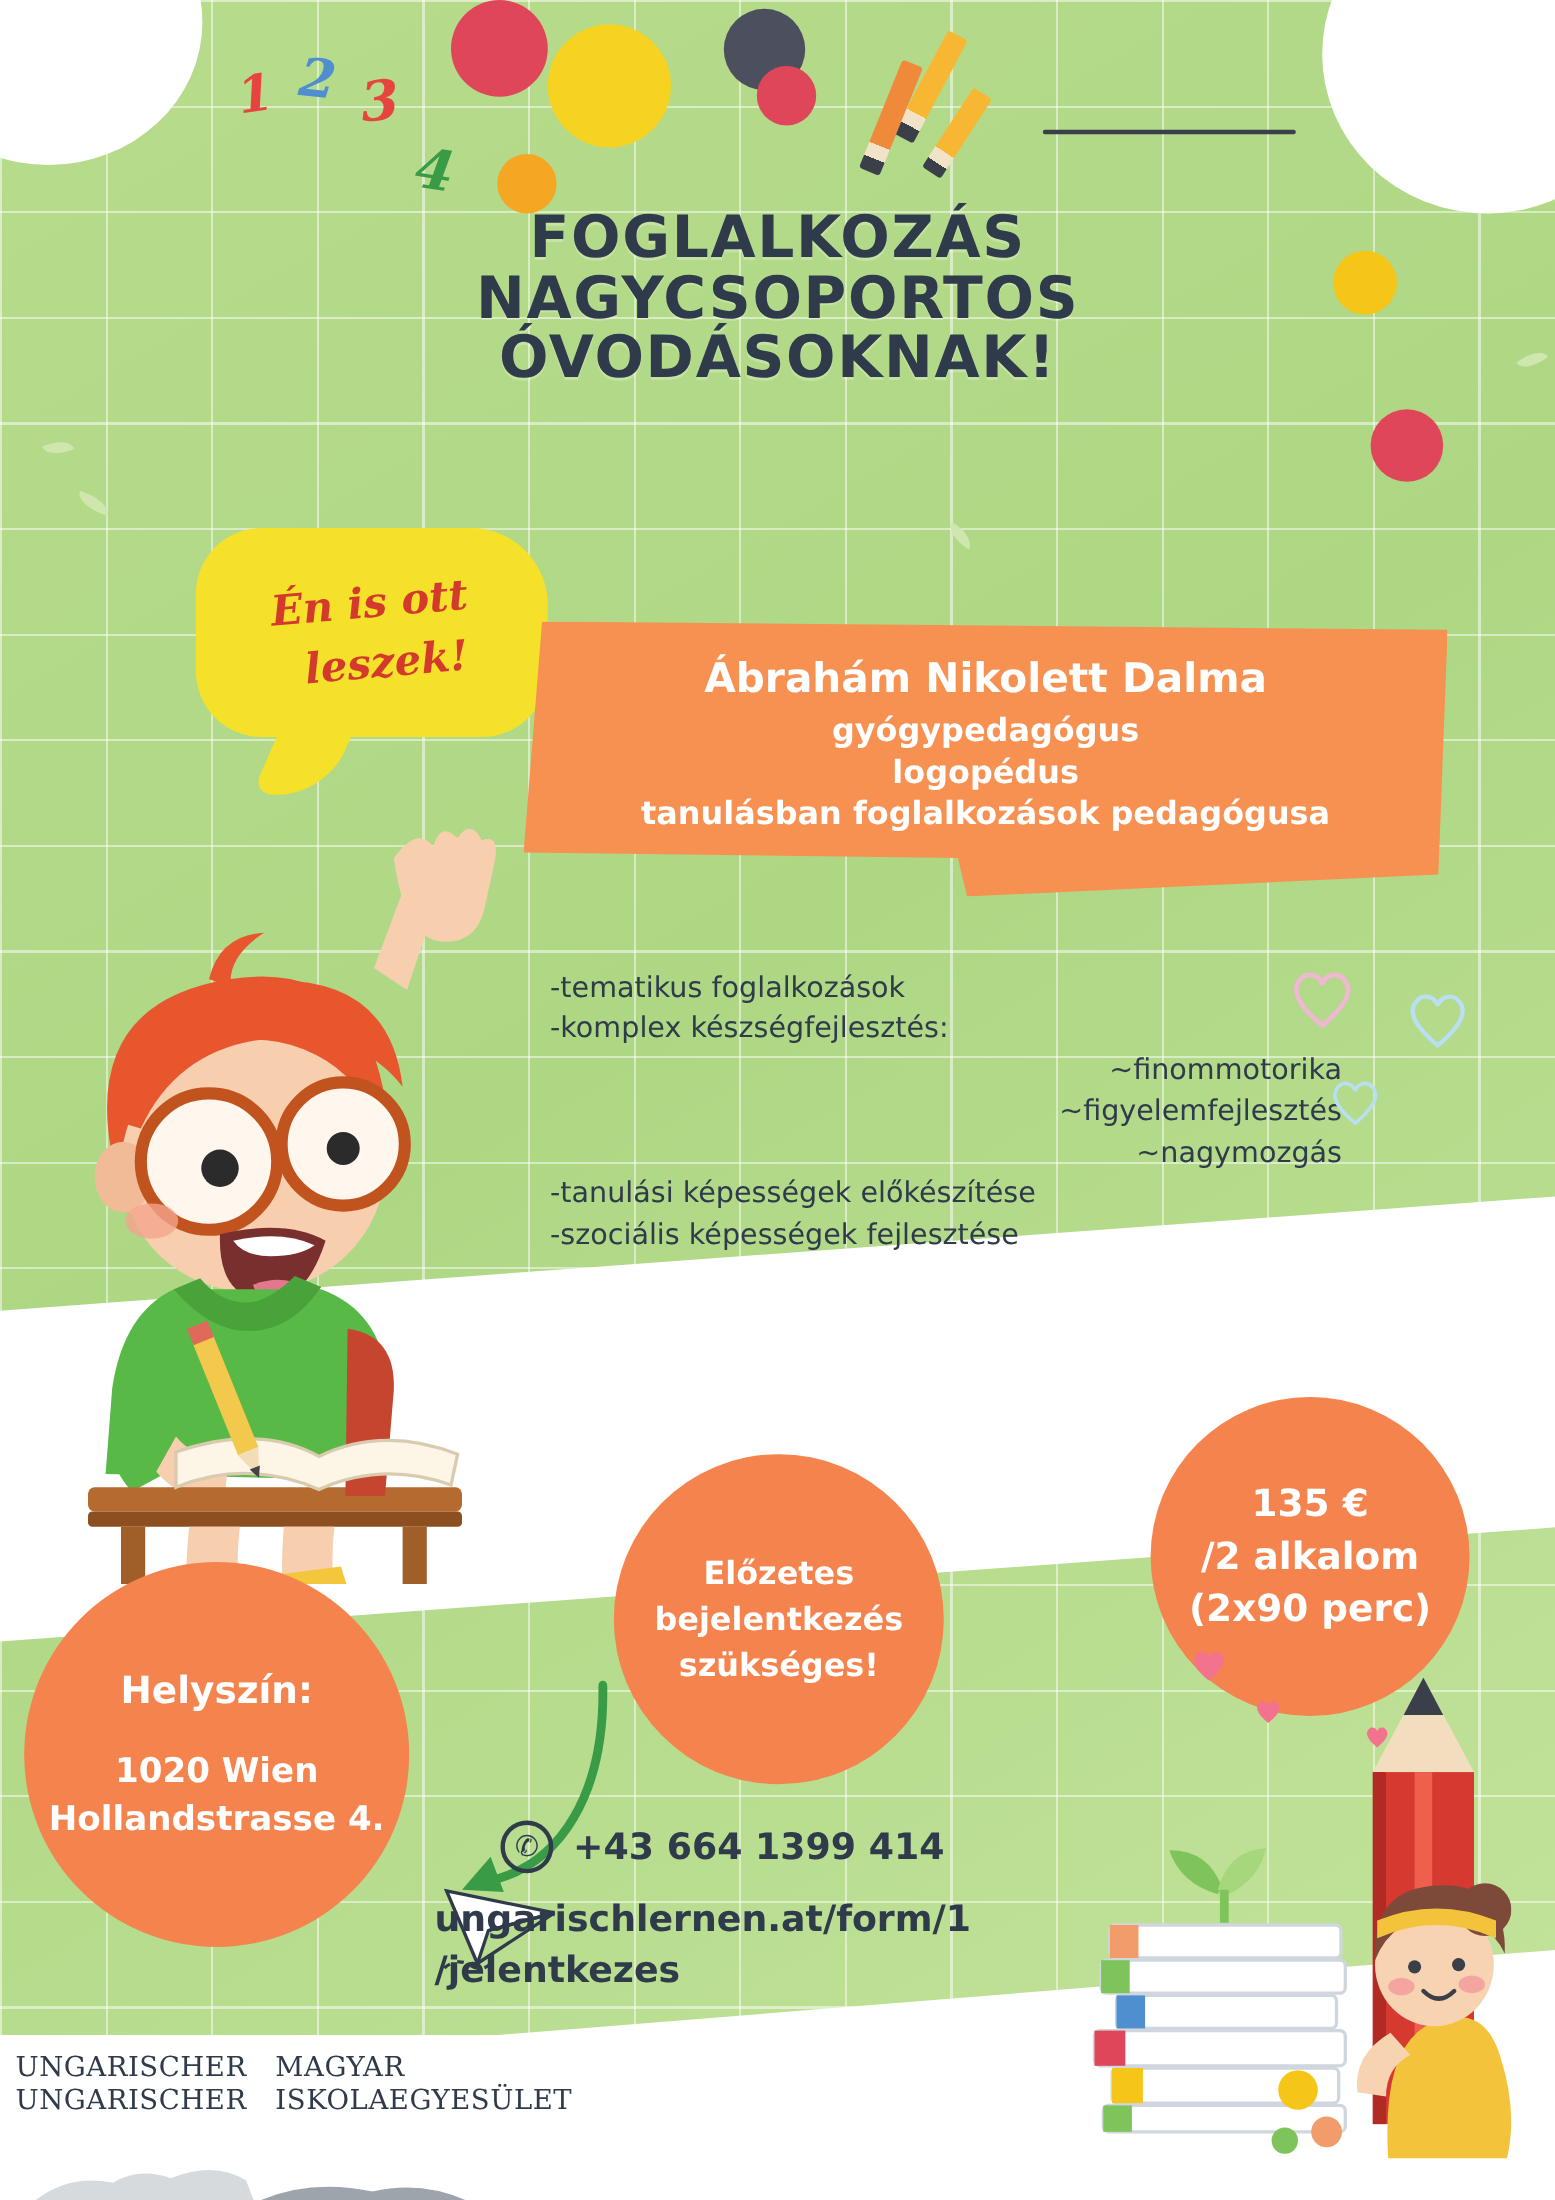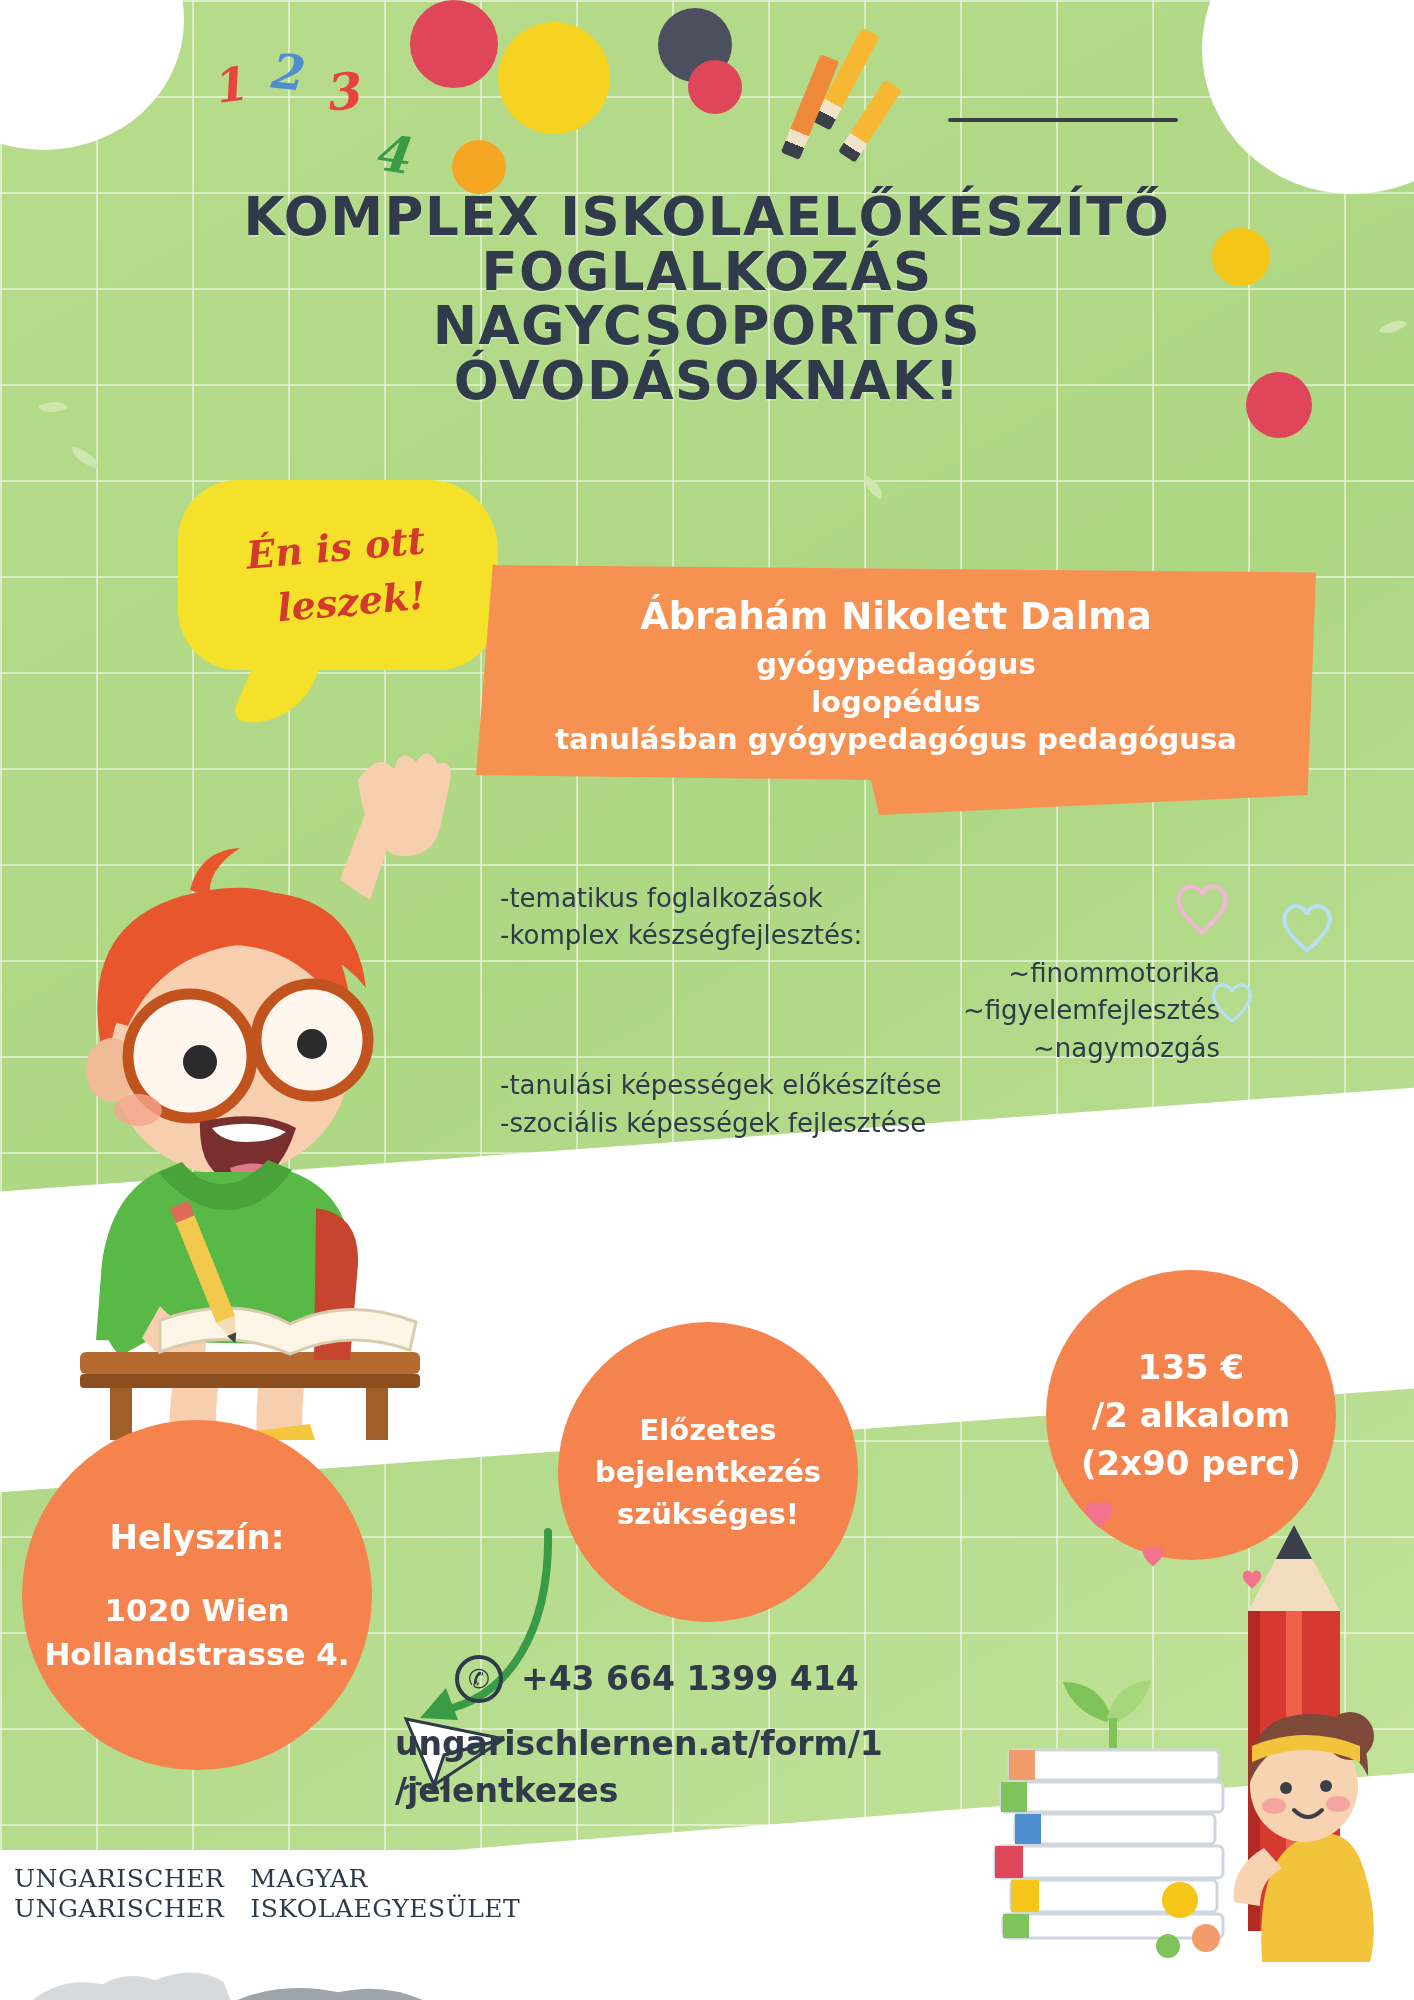--- a/index.html
+++ b/index.html
@@ -258,39 +258,38 @@
   <div style="position:absolute; left:800px; top:54px; width:20px; height:106px; transform:rotate(22deg); background:linear-gradient(to bottom,#ef8a3a 0 76%, #f2e3c8 76% 88%, #3b3f4a 88% 100%); border-radius:3px;"></div>
   <div style="position:absolute; left:860px; top:78px; width:20px; height:86px;  transform:rotate(33deg); background:linear-gradient(to bottom,#f7b733 0 74%, #f2e3c8 74% 88%, #3b3f4a 88% 100%); border-radius:3px;"></div>
   <div class="rule-line" style="left:948px; top:118px; width:230px;"></div>
 
   <div class="num" style="left:216px; top:58px;  font-size:46px; color:#e8443f; transform:rotate(-8deg);">1</div>
   <div class="num" style="left:272px; top:44px;  font-size:48px; color:#4f8fd0; transform:rotate(6deg);">2</div>
   <div class="num" style="left:328px; top:62px;  font-size:50px; color:#e8443f; transform:rotate(-5deg);">3</div>
   <div class="num" style="left:378px; top:125px; font-size:50px; color:#3a9b46; transform:rotate(9deg);">4</div>
 
   <div class="title-block">
-    <div>KOMPLEX ISKOLAELŐKÉSZÍTŐ</div>
     <div>FOGLALKOZÁS</div>
     <div>NAGYCSOPORTOS</div>
     <div>ÓVODÁSOKNAK!</div>
   </div>
 
   <div class="bubble">
     <div class="bubble-text">
       <span>Én is ott</span>
       <span>leszek!</span>
     </div>
   </div>
 
   <div class="banner">
     <div class="banner-name">Ábrahám Nikolett Dalma</div>
     <div class="banner-role">
       <div>gyógypedagógus</div>
       <div>logopédus</div>
-      <div>tanulásban gyógypedagógus pedagógusa</div>
+      <div>tanulásban foglalkozások pedagógusa</div>
     </div>
   </div>
 
   <div class="list">
     <div>-tematikus foglalkozások</div>
     <div>-komplex készségfejlesztés:</div>
     <div class="indent">~finommotorika</div>
     <div class="indent">~figyelemfejlesztés</div>
     <div class="indent">~nagymozgás</div>
     <div>-tanulási képességek előkészítése</div>

